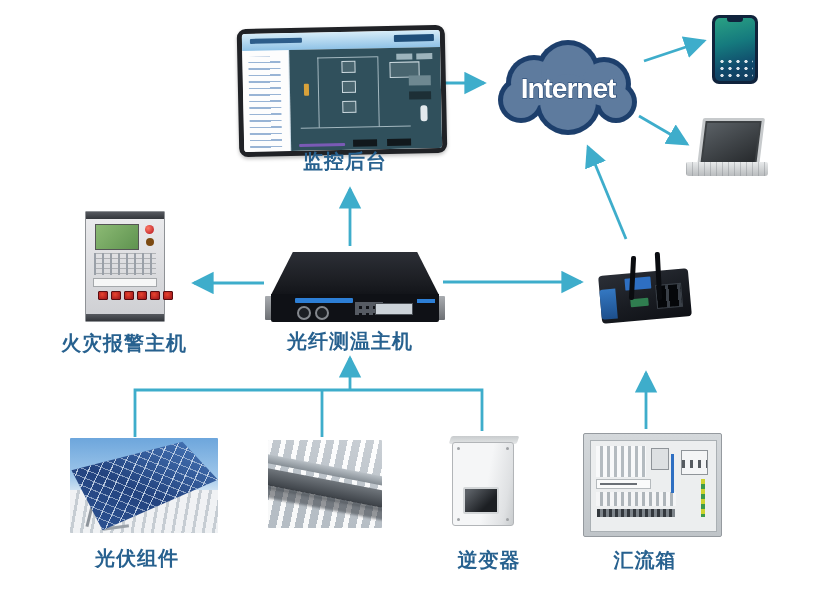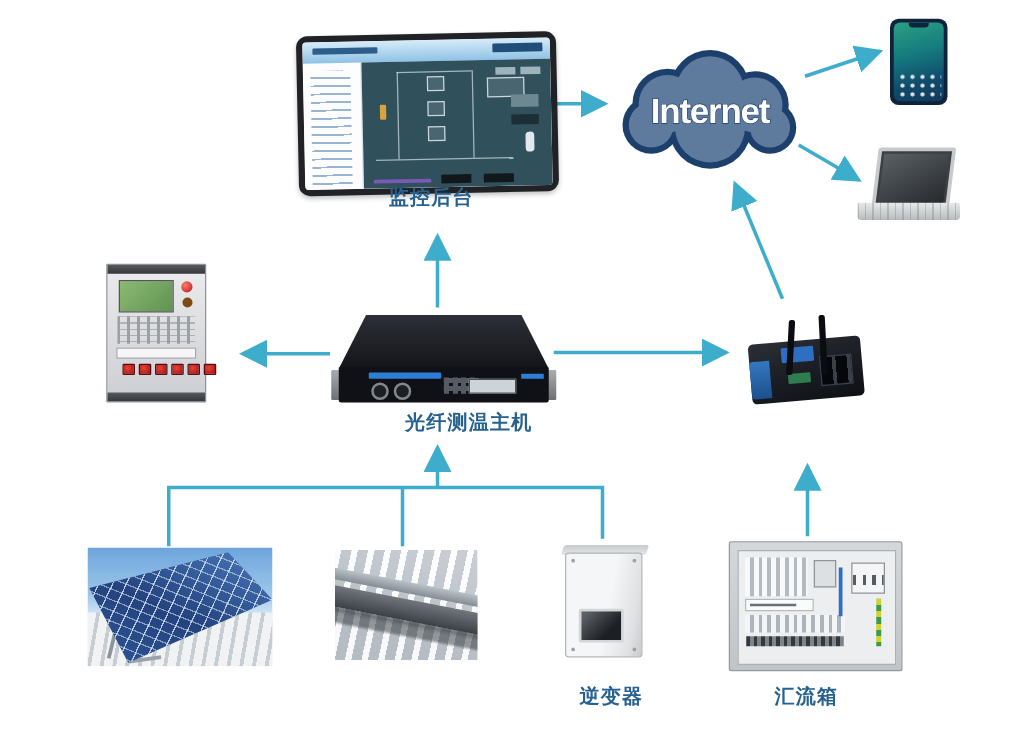--- a/index.html
+++ b/index.html
@@ -1,21 +1,21 @@
 <!DOCTYPE html>
 <html><head>
 <meta charset="utf-8">
 <style>
   html,body{margin:0;padding:0;background:#fff;}
   #canvas{position:relative;width:823px;height:589px;background:#ffffff;overflow:hidden;
           font-family:"Liberation Serif",serif;}
   .abs{position:absolute;}
   
   .node-label{position:absolute;transform:translateX(-50%);white-space:nowrap;
-    font-weight:bold;font-size:16px;color:#27618f;letter-spacing:1px;}
+    font-weight:bold;font-size:20px;color:#27618f;letter-spacing:1px;}
   
   .monitor{position:absolute;left:238px;top:27px;width:198px;height:118px;background:#202226;
     border-radius:9px;padding:5px;transform:rotate(-1.2deg);box-shadow:0 2px 4px rgba(0,0,0,.25);}
   .scr{width:100%;height:100%;border-radius:3px;overflow:hidden;display:flex;flex-direction:column;background:#fff;}
   .scr-head{height:17px;background:linear-gradient(180deg,#d6ecf8,#8fc2e6);position:relative;}
   .scr-head .logo{position:absolute;left:8px;top:5px;width:52px;height:5px;background:#2d5d8a;border-radius:1px;}
   .scr-head .btns{position:absolute;right:6px;top:4px;width:40px;height:7px;background:#1f4e79;border-radius:1px;}
   .scr-body{flex:1;display:flex;}
   .scr-side{width:46px;background:#fdfdfd;border-right:1px solid #cfe0ec;
     background-image:repeating-linear-gradient(180deg,transparent 0 5px,rgba(70,120,180,.55) 5px 6.5px);
@@ -243,53 +243,55 @@
     <div class="fire-btns">
       <i></i>
         <i></i>
         <i></i>
         <i></i>
         <i></i>
         <i></i>
     </div>
     <div class="fire-bot"></div>
   </div>
+  <div class="node-label" style="left:124px;top:330px;">火灾报警主机</div>
 
   <div class="srv-top"></div>
   <div class="srv-ear" style="left:265px;"></div>
   <div class="srv-ear" style="left:438px;"></div>
   <div class="srv-front">
     <span class="srv-label"></span>
     <span class="srv-port" style="left:26px;"></span>
     <span class="srv-port" style="left:44px;"></span>
     <span class="srv-keys"></span>
     <span class="srv-disp"></span>
     <span class="srv-tag"></span>
   </div>
-  <div class="node-label" style="left:350px;top:328px;margin-left:25px;">光纤测温主机</div>
+  <div class="node-label" style="left:350px;top:328px;">光纤测温主机</div>
 
   <div class="gw">
     <div class="gw-body">
       <span class="gw-side"></span>
       <span class="gw-stick"></span>
       <span class="gw-ports"></span>
       <span class="gw-green"></span>
     </div>
     <span class="gw-ant" style="left:32px;top:6px;height:44px;transform:rotate(3deg);"></span>
     <span class="gw-ant" style="left:58px;top:2px;height:48px;transform:rotate(-3deg);"></span>
   </div>
 
   <div class="pv">
     <div class="pv-sky"></div>
     <div class="pv-roof"></div>
     <div class="pv-leg"></div>
       <div class="pv-leg2"></div>
     <div class="pv-panel"></div>
     <div class="pv-grid"></div>
   </div>
+  <div class="node-label" style="left:137px;top:545px;">光伏组件</div>
 
   <div class="tray">
     <div class="tray-ribs"></div>
     <div class="tray-rail-top"></div>
     <div class="tray-main"></div>
     <div class="tray-shadow"></div>
   </div>
 
   <div class="inv">
     <div class="inv-top"></div>

